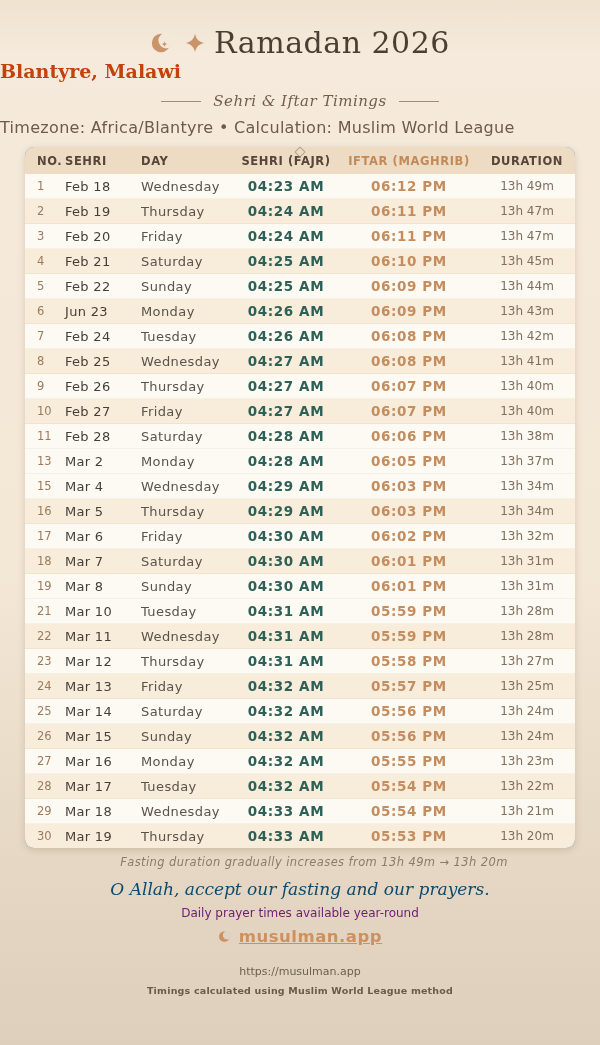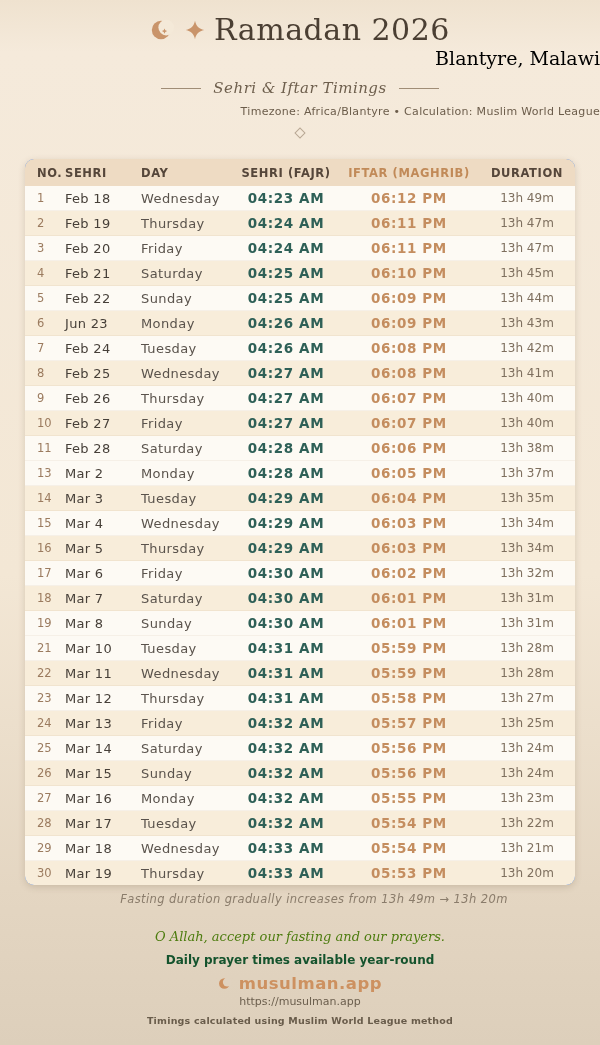--- a/index.html
+++ b/index.html
@@ -3,38 +3,38 @@
 <meta charset="utf-8">
 <style>
   html,body{margin:0;padding:0;}
   body{
     width:600px;height:1045px;overflow:hidden;
     background:linear-gradient(180deg,#efe2cf 0%,#f5eadb 5%,#f3e7d5 55%,#e4d6c2 85%,#ddcfbb 100%);
     font-family:"DejaVu Sans","Liberation Sans",sans-serif;
     color:#4c4033;
     -webkit-font-smoothing:antialiased;
   }
-  .page-header{height:147px;box-sizing:border-box;text-align:right;margin-top:12px;}
+  .page-header{height:147px;box-sizing:border-box;padding-top:25px;text-align:left;}
   .title-row{display:flex;align-items:center;justify-content:center;gap:9px;height:36px;}
   .title-row h1{
     margin:0;font-family:"DejaVu Serif","Liberation Serif",serif;font-weight:normal;
     font-size:30px;line-height:34px;color:#4b3f33;letter-spacing:0.5px;
   }
   .icon-moon,.icon-sparkle{display:inline-block;vertical-align:middle;}
   .location{
-    font-family:"DejaVu Serif","Liberation Serif",serif;font-weight:normal;
-    font-size:19px;line-height:21px;color:#000000;margin-top:0px;
+    font-family:"DejaVu Serif","Liberation Serif",serif;font-weight:bold;
+    font-size:19px;line-height:21px;color:#c2410c;margin-top:0px;
   }
   .subtitle-row{display:flex;align-items:center;justify-content:center;gap:12px;margin-top:10px;}
   .subtitle-row .rule{display:inline-block;width:40px;height:1px;background:#a08d76;}
   .subtitle{
     font-family:"DejaVu Serif","Liberation Serif",serif;font-style:italic;
     font-size:15px;color:#6e5f4d;letter-spacing:0.5px;
   }
-  .meta-line{margin-top:8px;font-size:11px;color:#6b5c4a;letter-spacing:0.3px;}
+  .meta-line{margin-top:8px;font-size:16px;color:#6b5c4a;letter-spacing:0.3px;}
   .diamond-sep{margin-top:11px;display:flex;justify-content:center;}
   .diamond-sep span{
     display:block;width:6px;height:6px;border:1px solid #a4927c;opacity:0.75;
     transform:rotate(45deg);background:transparent;
   }
 
   .card{
     width:550px;margin:0 auto;border-radius:9px;overflow:hidden;
     box-shadow:0 2px 7px rgba(96,74,52,0.20);
     background:#3b82f6;
@@ -57,26 +57,26 @@
   td.sehri{color:#2e6057;font-weight:bold;text-align:center;letter-spacing:0.6px;font-size:13.5px;}
   td.iftar{color:#c48d5f;font-weight:bold;text-align:center;letter-spacing:0.6px;font-size:13.5px;}
   td.duration{color:#7e6f5e;text-align:center;font-size:12px;}
 
   .page-footer{text-align:center;padding-top:7px;}
   .fasting-note{
     font-style:italic;font-size:11.5px;color:#8a7c6b;letter-spacing:0.4px;line-height:15px;padding-left:28px;
   }
   .dua{
     font-family:"DejaVu Serif","Liberation Serif",serif;font-style:italic;
-    font-size:13px;color:#4d7c0f;margin-top:19px;line-height:21px;
-  }
-  .tagline{font-size:12px;color:#14532d;margin-top:6px;line-height:15px;font-weight:bold;}
+    font-size:17px;color:#0c4a6e;margin-top:9px;line-height:21px;
+  }
+  .tagline{font-size:12px;color:#701a75;margin-top:6px;line-height:15px;}
   .brand-row{display:flex;align-items:center;justify-content:center;gap:6px;margin-top:6px;height:19px;cursor:pointer;}
-  .brand{font-size:16.5px;font-weight:bold;color:#cd9160;letter-spacing:0.5px;}
-  .brand-url{font-size:11px;color:#6b5e4d;margin-top:2px;line-height:14px;}
+  .brand{font-size:16.5px;font-weight:bold;color:#cd9160;letter-spacing:0.5px;text-decoration:underline;}
+  .brand-url{font-size:11px;color:#6b5e4d;margin-top:19px;line-height:14px;}
   .method{font-size:9.5px;font-weight:bold;color:#695c4b;margin-top:6px;letter-spacing:0.2px;}
 </style>
 </head>
 <body>
 
 <div class="page-header">
   <div class="title-row">
     <svg class="icon-moon" width="26" height="26" viewBox="0 0 26 26">
       <circle cx="11" cy="13" r="9.2" fill="#c9946a"></circle>
       <circle cx="16.2" cy="10.6" r="7.8" fill="#f4e9d8"></circle>
@@ -209,28 +209,20 @@
           <td class="duration">13h 38m</td>
         </tr>
         <tr class="odd">
           <td class="no">13</td>
           <td class="date">Mar 2</td>
           <td class="day">Monday</td>
           <td class="sehri">04:28 AM</td>
           <td class="iftar">06:05 PM</td>
           <td class="duration">13h 37m</td>
         </tr>
-        <tr class="even">
-          <td class="no">14</td>
-          <td class="date">Mar 3</td>
-          <td class="day">Tuesday</td>
-          <td class="sehri">04:29 AM</td>
-          <td class="iftar">06:04 PM</td>
-          <td class="duration">13h 35m</td>
-        </tr>
         <tr class="odd">
           <td class="no">15</td>
           <td class="date">Mar 4</td>
           <td class="day">Wednesday</td>
           <td class="sehri">04:29 AM</td>
           <td class="iftar">06:03 PM</td>
           <td class="duration">13h 34m</td>
         </tr>
         <tr class="even">
           <td class="no">16</td>

